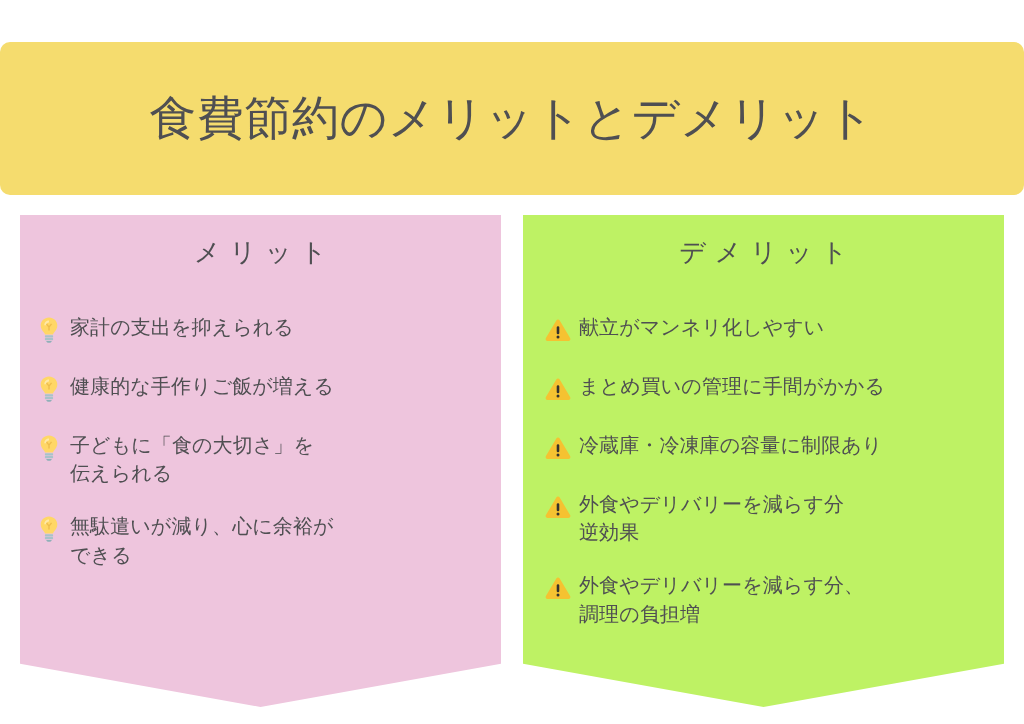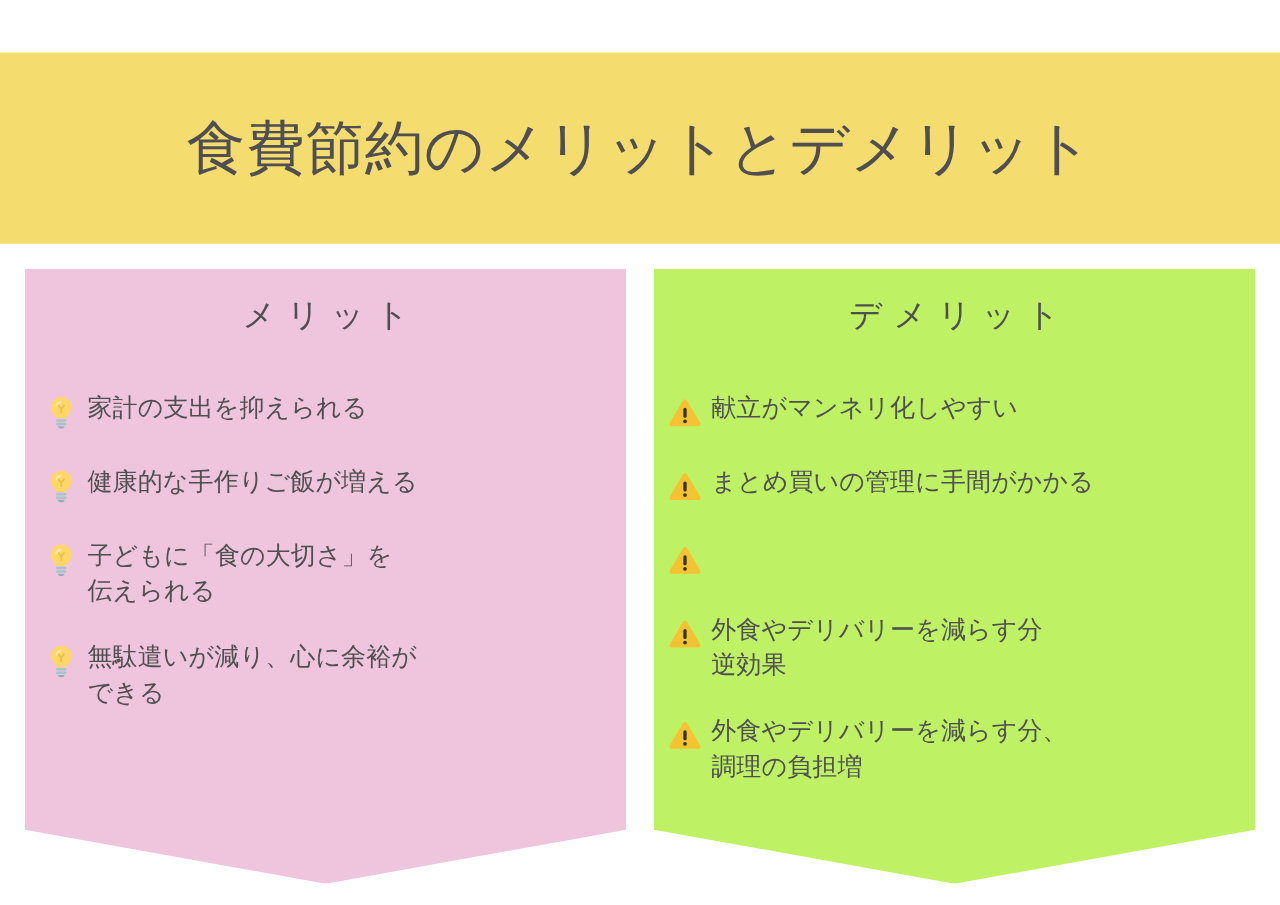--- a/index.html
+++ b/index.html
@@ -28,20 +28,21 @@
   .title-band {
     position: absolute;
     left: 0;
     top: 42px;
     width: 1024px;
     height: 153px;
     background: #f5dc6e;
     display: flex;
     align-items: center;
     justify-content: center;
+    border-radius: 10px;
   }
   .title-text {
     font-family: "Liberation Sans", "DejaVu Sans", sans-serif;
     font-size: 47px;
     font-weight: 400;
     color: #4f4f52;
     letter-spacing: 0.012em;
     line-height: 1.1;
     white-space: nowrap;
     margin-top: -2px;
@@ -76,21 +77,21 @@
     line-height: 1.25;
   }
 
   .panel-list {
     list-style: none;
     margin: 0;
     padding: 0;
   }
 
   .panel.merit .panel-list { padding: 22px 14px 0 14px; }
-  .panel.demerit .panel-list { padding: 22px 10px 0 10px; }
+  .panel.demerit .panel-list { padding: 22px 10px 0 20px; }
 
   .list-item {
     display: flex;
     align-items: flex-start;
     margin-bottom: 24px;
     line-height: 1.42;
   }
   .panel.merit .list-item { margin-bottom: 25px; }
   .panel.demerit .list-item { margin-bottom: 25px; }
 
@@ -207,20 +208,21 @@
         <span class="item-text">まとめ買いの管理に手間がかかる</span>
       </li>
       <li class="list-item">
         <span class="bullet-icon">
           <svg width="26" height="24" viewBox="0 0 26 24" aria-hidden="true">
             <path d="M13 1.6c-.7 0-1.3.4-1.7 1L.9 20.1c-.8 1.3.1 2.9 1.7 2.9h20.8c1.6 0 2.5-1.6 1.7-2.9L14.7 2.6c-.4-.6-1-1-1.7-1z" fill="#f5c231"></path>
             <rect x="11.7" y="8.2" width="2.6" height="8" rx="1.3" fill="#33322e"></rect>
             <circle cx="13" cy="19" r="1.5" fill="#33322e"></circle>
           </svg>
         </span>
+        <span class="item-text">冷蔵庫・冷凍庫の容量に制限あり</span>
       </li>
       <li class="list-item">
         <span class="bullet-icon">
           <svg width="26" height="24" viewBox="0 0 26 24" aria-hidden="true">
             <path d="M13 1.6c-.7 0-1.3.4-1.7 1L.9 20.1c-.8 1.3.1 2.9 1.7 2.9h20.8c1.6 0 2.5-1.6 1.7-2.9L14.7 2.6c-.4-.6-1-1-1.7-1z" fill="#f5c231"></path>
             <rect x="11.7" y="8.2" width="2.6" height="8" rx="1.3" fill="#33322e"></rect>
             <circle cx="13" cy="19" r="1.5" fill="#33322e"></circle>
           </svg>
         </span>
         <span class="item-text">外食やデリバリーを減らす分

